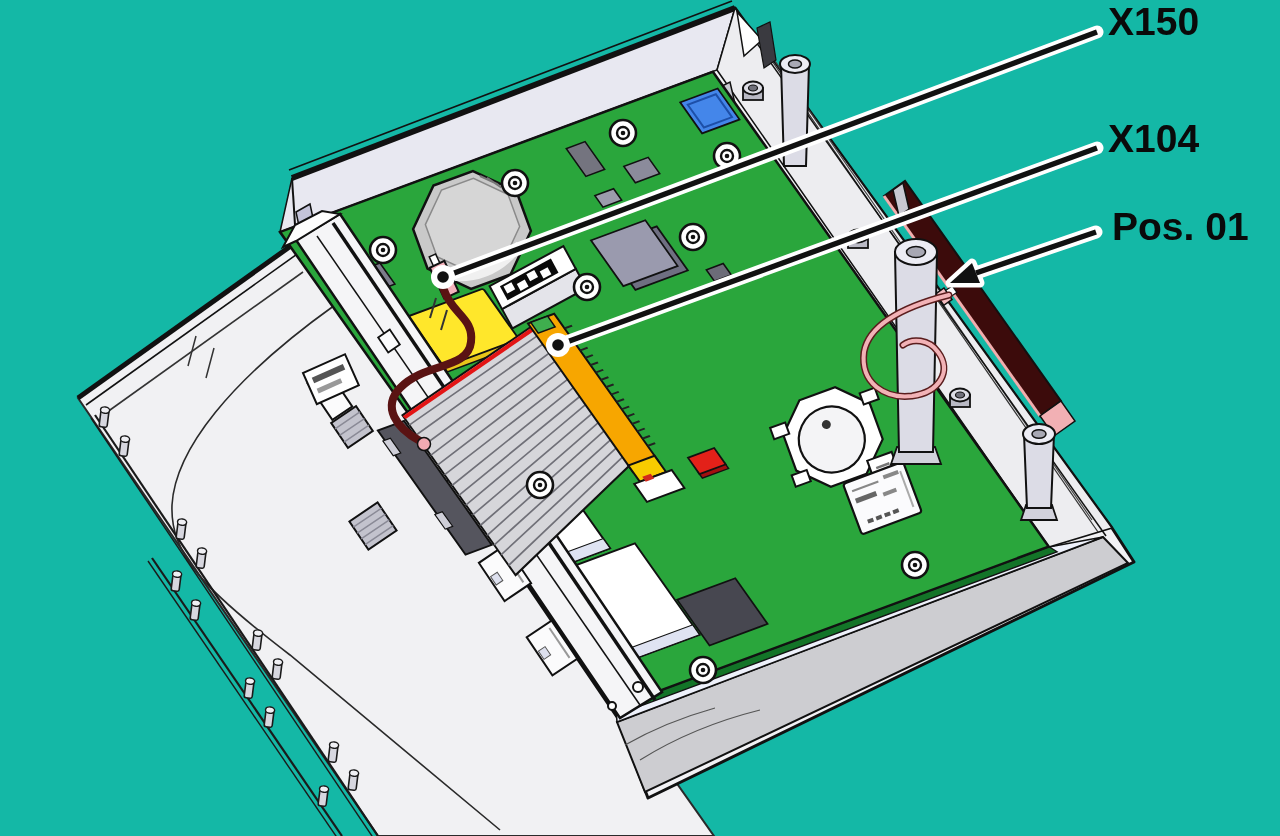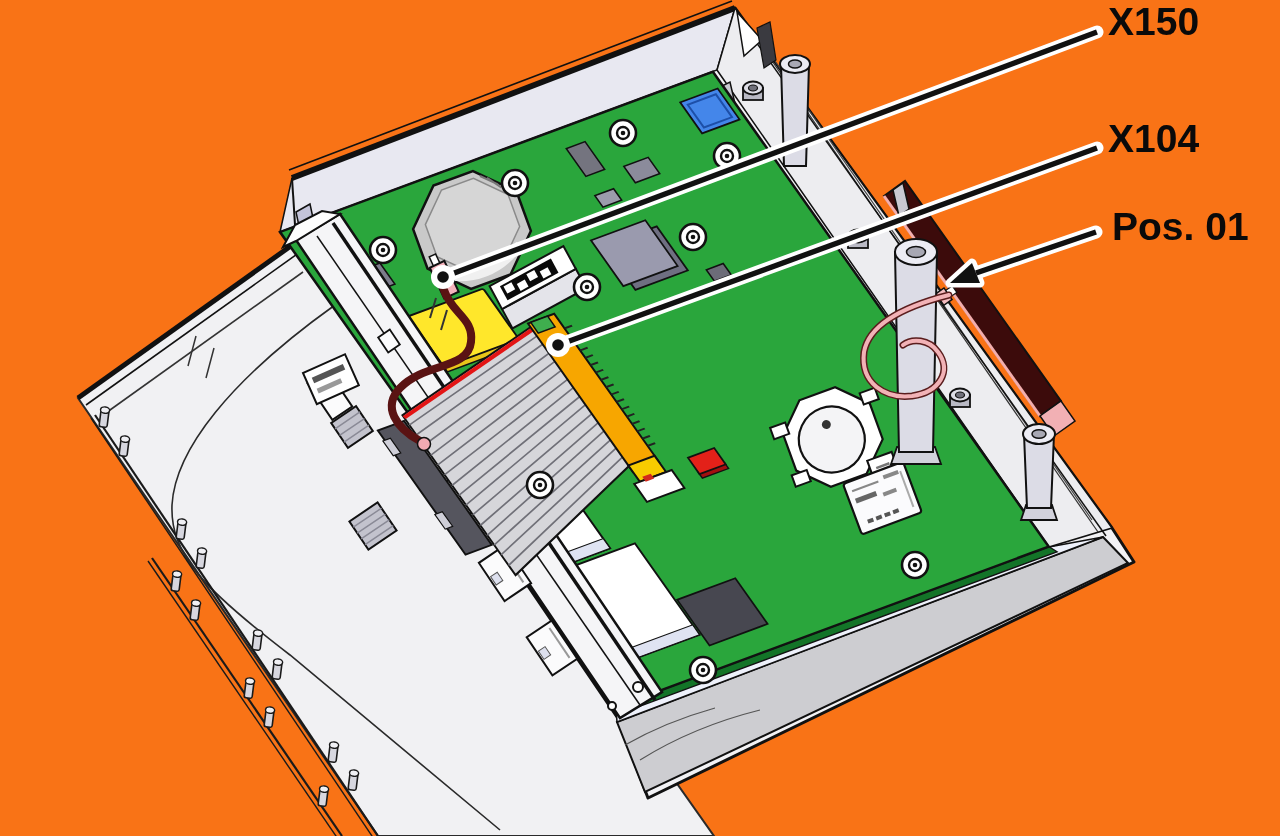--- a/index.html
+++ b/index.html
@@ -1,16 +1,16 @@
 <!DOCTYPE html>
 <html><head>
 <meta charset="utf-8">
 <style>
   html,body{margin:0;padding:0;background:#ffffff;}
-  .stage{position:relative;width:1280px;height:836px;background:#f97316;overflow:hidden;
+  .stage{position:relative;width:1280px;height:836px;background:#14b8a6;overflow:hidden;
          font-family:"Liberation Sans", sans-serif;}
   svg{display:block}
   text.callout{font-family:"Liberation Sans", sans-serif;font-weight:700;font-size:39px;fill:#0a0a0a;}
 </style>
 </head>
 <body>
 
 <div class="stage">
 <svg width="1280" height="836" viewBox="0 0 1280 836">
   <defs>

